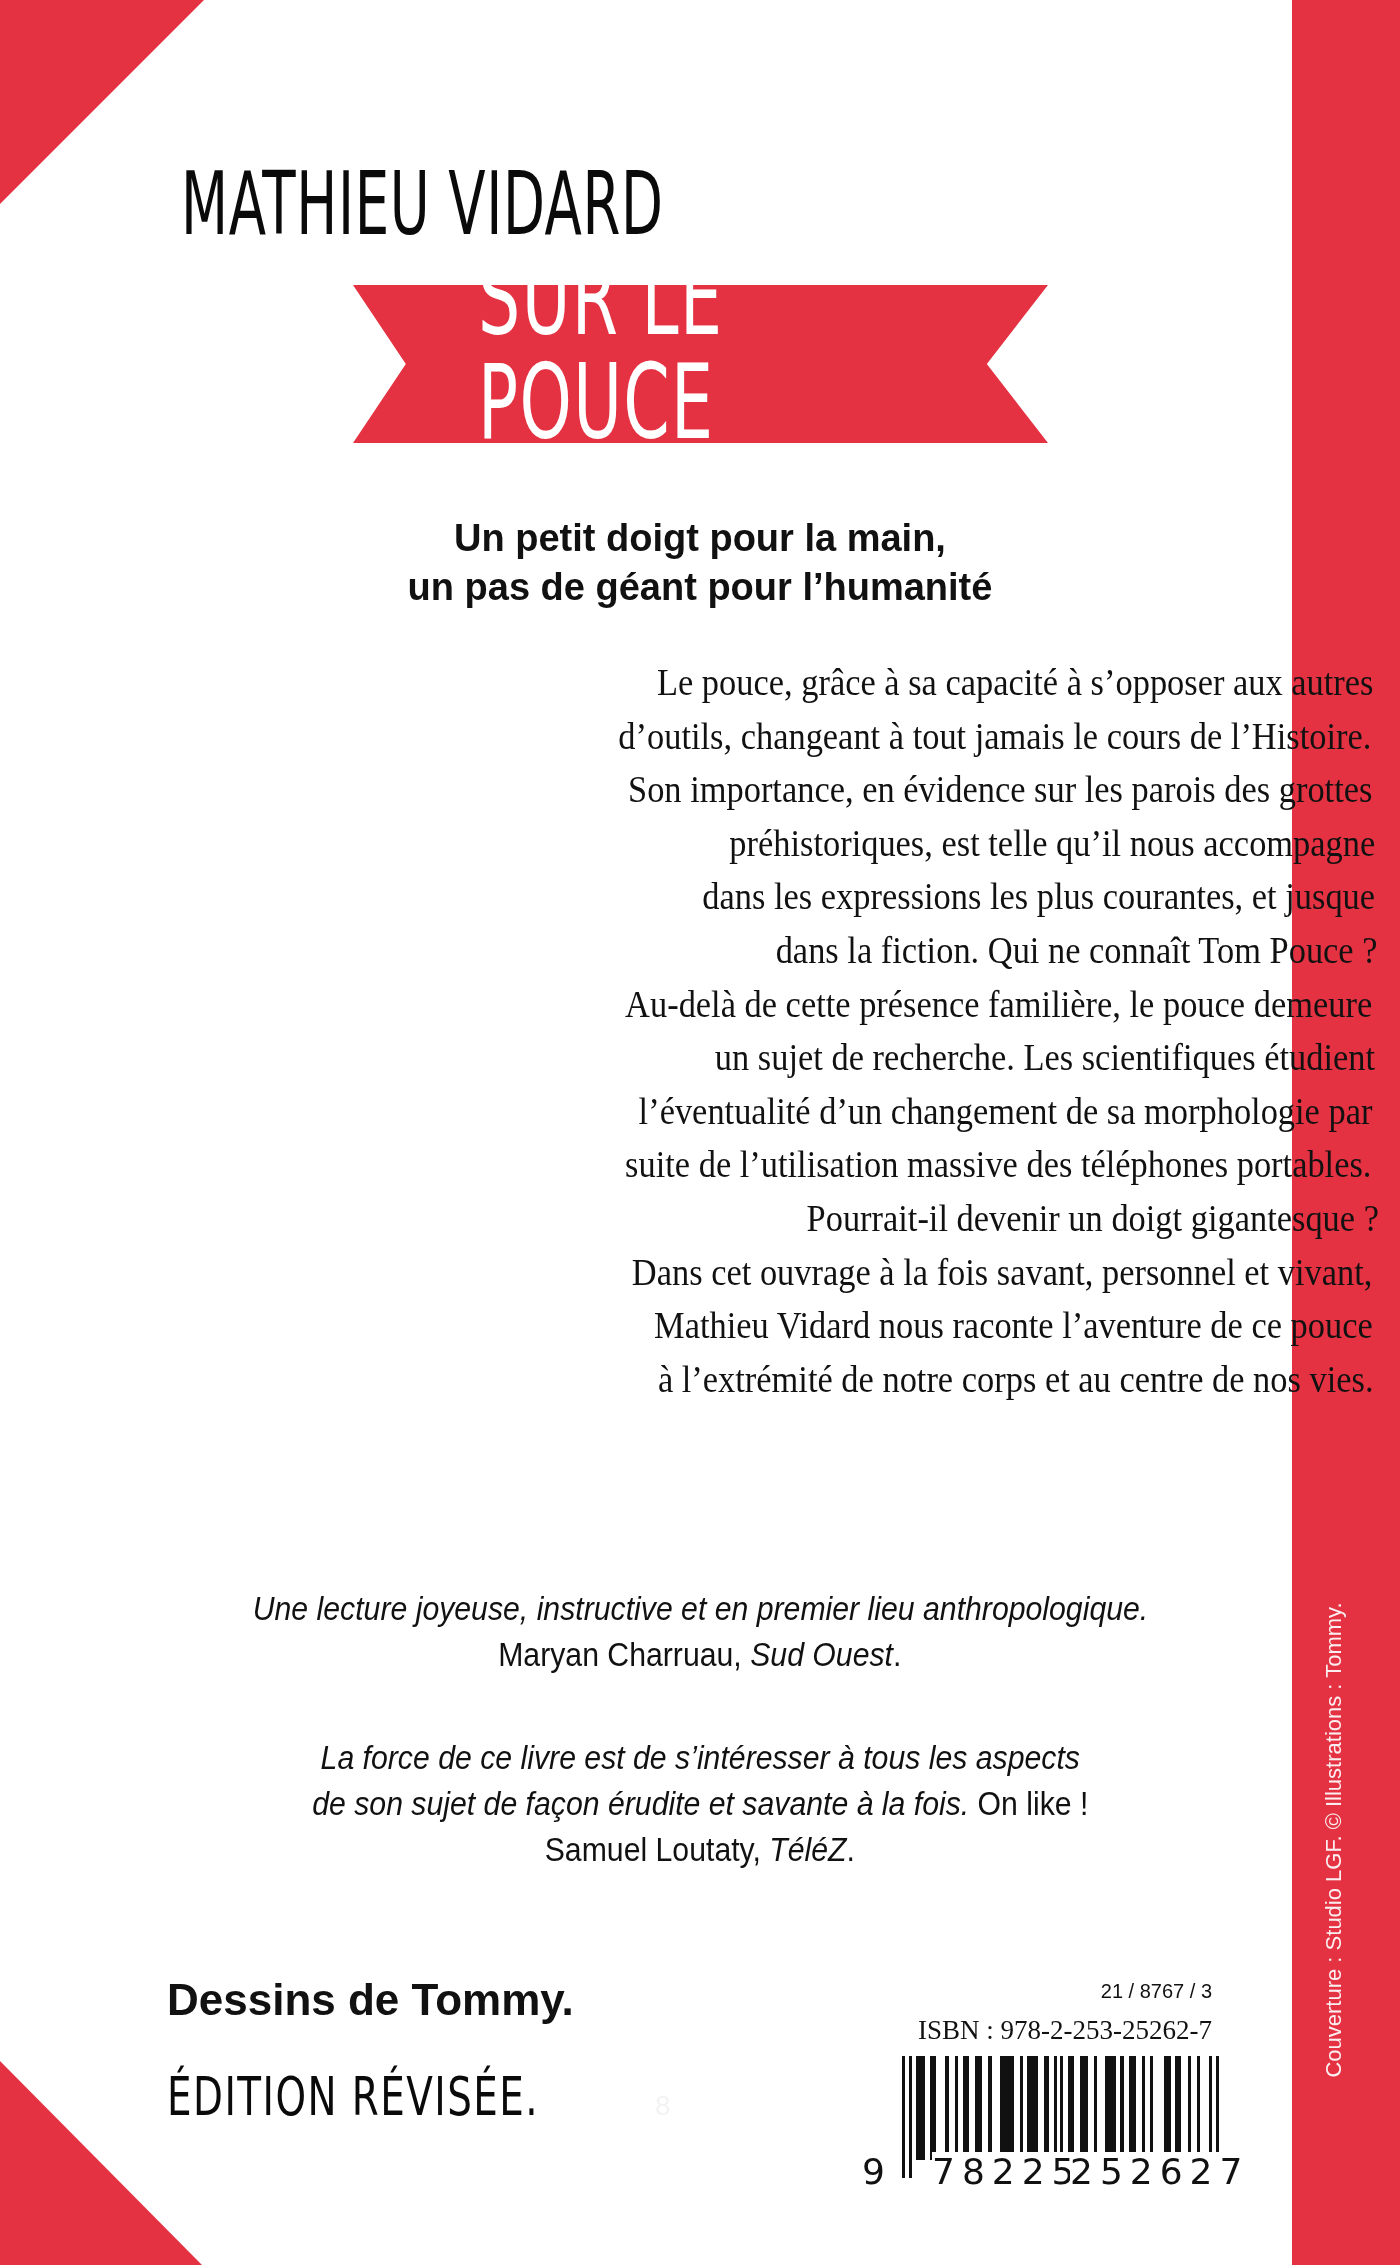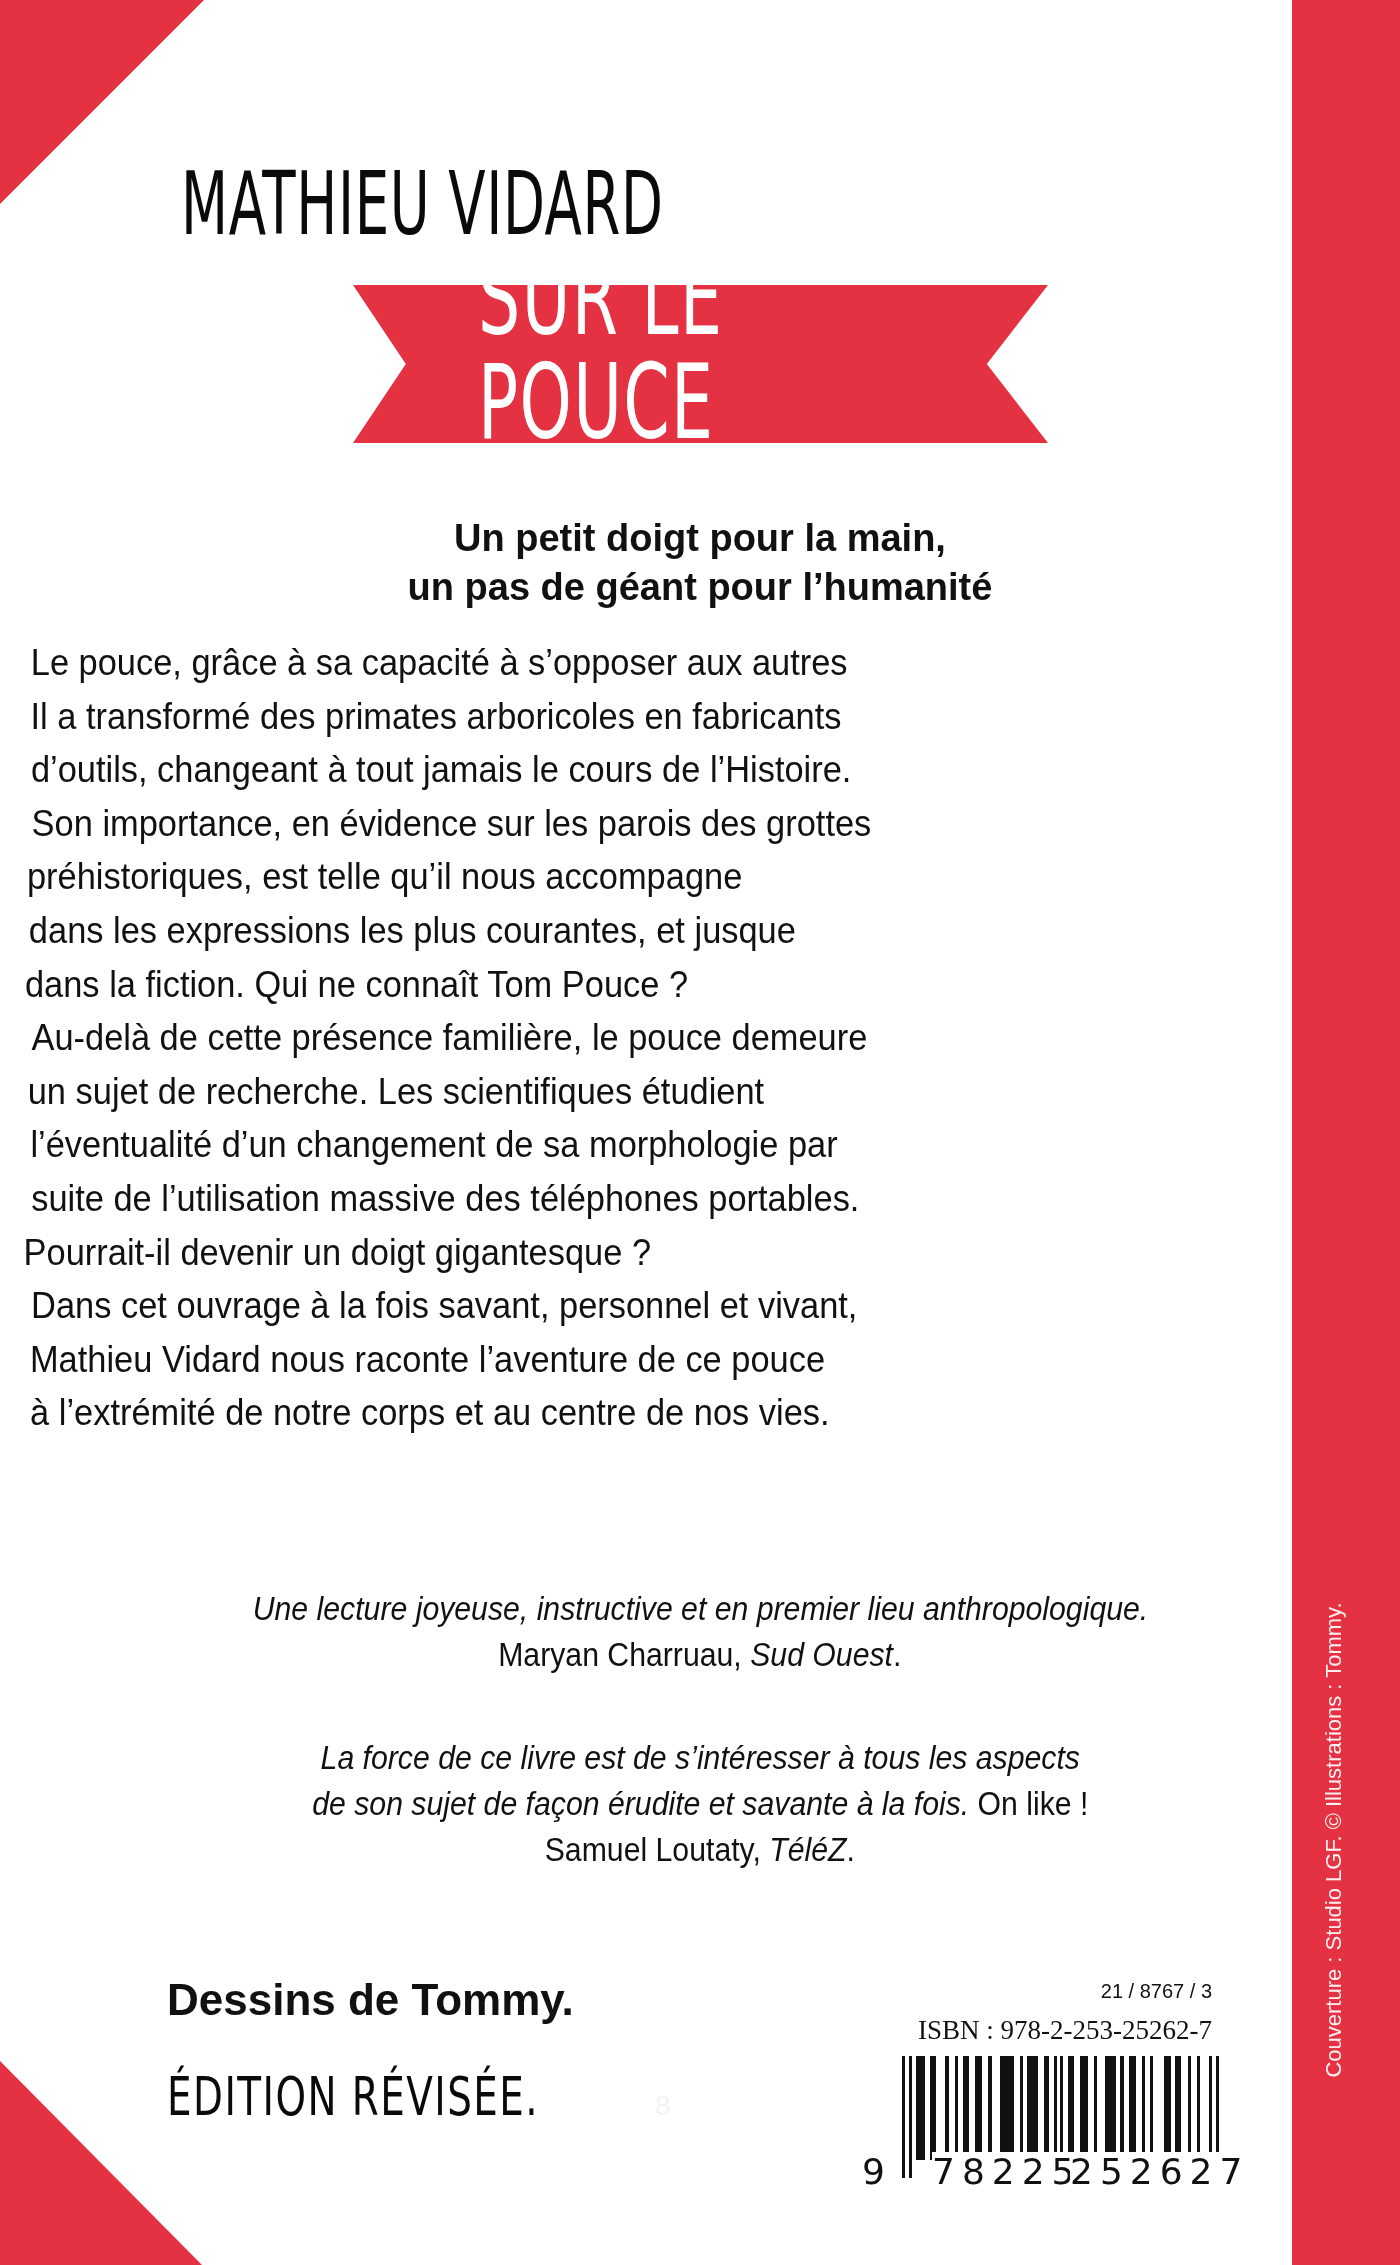--- a/index.html
+++ b/index.html
@@ -104,23 +104,23 @@
       font-weight: bold;
       font-size: 38px;
       line-height: 49px;
       color: #111;
     }
     .tagline div { display: block; }
 
     
     .blurb {
       left: 0; width: 1400px;
-      top: 636px;
-      text-align: left;
-      font-family: Liberation Sans, sans-serif;
+      top: 656px;
+      text-align: right;
+      font-family: Liberation Serif, serif;
       font-size: 37px;
       line-height: 53.6px;
       color: #111;
     }
     .blurb .line {
       display: block;
       white-space: nowrap;
     }
     .blurb .line span {
       display: inline-block;
@@ -237,21 +237,20 @@
   <span>SUR LE POUCE</span>
 </div>
 
 <div class="abs tagline">
   <div>Un petit doigt pour la main,</div>
   <div>un pas de géant pour l’humanité</div>
 </div>
 
 <div class="abs blurb">
   <div class="line"><span>Le pouce, grâce à sa capacité à s’opposer aux autres</span></div>
-  <div class="line"><span>Il a transformé des primates arboricoles en fabricants</span></div>
   <div class="line"><span>d’outils, changeant à tout jamais le cours de l’Histoire.</span></div>
   <div class="line"><span>Son importance, en évidence sur les parois des grottes</span></div>
   <div class="line"><span>préhistoriques, est telle qu’il nous accompagne</span></div>
   <div class="line"><span>dans les expressions les plus courantes, et jusque</span></div>
   <div class="line"><span>dans la fiction. Qui ne connaît Tom Pouce ?</span></div>
   <div class="line"><span>Au-delà de cette présence familière, le pouce demeure</span></div>
   <div class="line"><span>un sujet de recherche. Les scientifiques étudient</span></div>
   <div class="line"><span>l’éventualité d’un changement de sa morphologie par</span></div>
   <div class="line"><span>suite de l’utilisation massive des téléphones portables.</span></div>
   <div class="line"><span>Pourrait-il devenir un doigt gigantesque ?</span></div>

